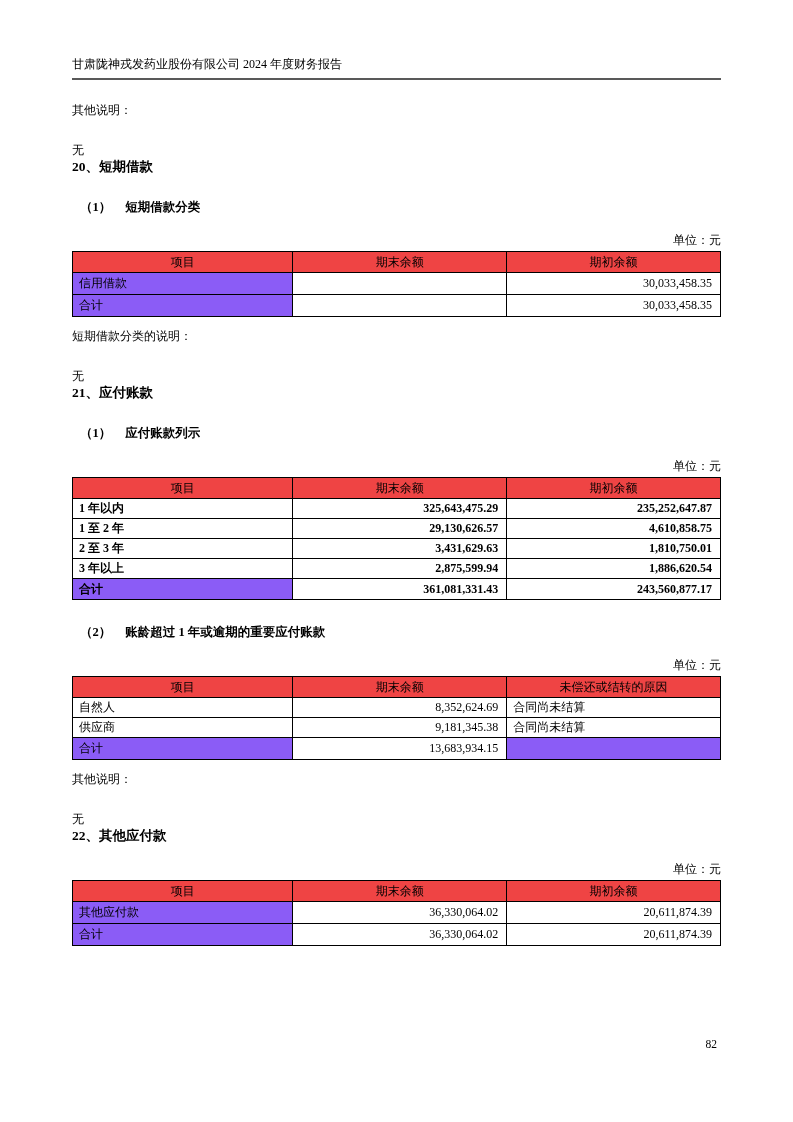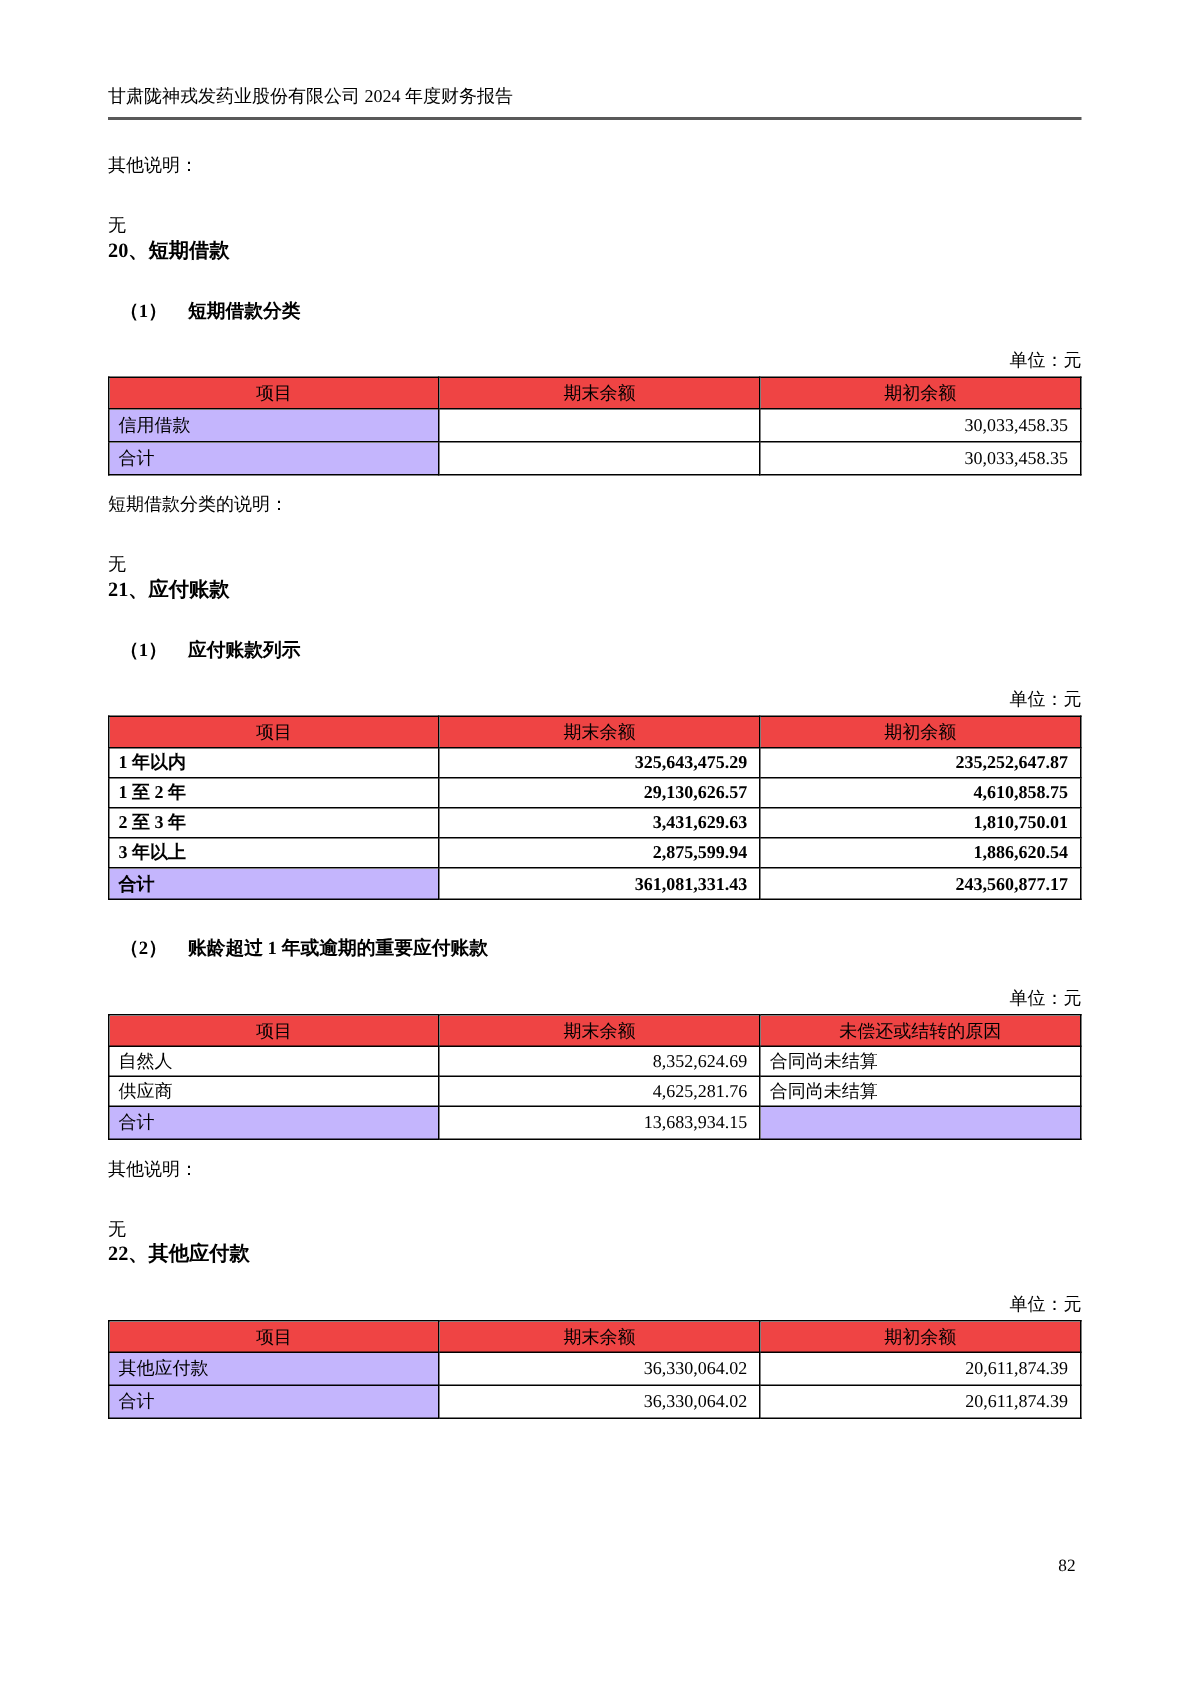--- a/index.html
+++ b/index.html
@@ -64,21 +64,21 @@
     background: #ef4444;
     font-weight: normal;
     text-align: center;
     height: 21px;
     padding: 1px 4px;
   }
   table.fin td { height: 22px; padding: 1px 6px; }
   table.fin td.num { text-align: right; padding-right: 8px; }
   table.fin td.item { text-align: left; }
   table.fin td.reason { text-align: left; }
-  table.fin td.shade { background: #c4b5fd; }
+  table.fin td.shade { background: #8b5cf6; }
   col.c1 { width: 34%; }
   col.c2 { width: 33%; }
   col.c3 { width: 33%; }
 
   table.rows-18 td { height: 18px; font-weight: bold; }
   table.rows-18 tr.total-row td { height: 21px; }
   table.rows-16 td { height: 16px; }
   table.rows-16 tr.total-row td { height: 22px; }
 
   p.note-label { margin-top: 12px; }
@@ -205,21 +205,21 @@
       </tr>
     </thead>
     <tbody>
       <tr>
         <td class="item">自然人</td>
         <td class="num">8,352,624.69</td>
         <td class="reason">合同尚未结算</td>
       </tr>
       <tr>
         <td class="item">供应商</td>
-        <td class="num">4,625,281.76</td>
+        <td class="num">9,181,345.38</td>
         <td class="reason">合同尚未结算</td>
       </tr>
       <tr class="total-row">
         <td class="item shade">合计</td>
         <td class="num">13,683,934.15</td>
         <td class="reason shade"></td>
       </tr>
     </tbody>
   </table>
 

